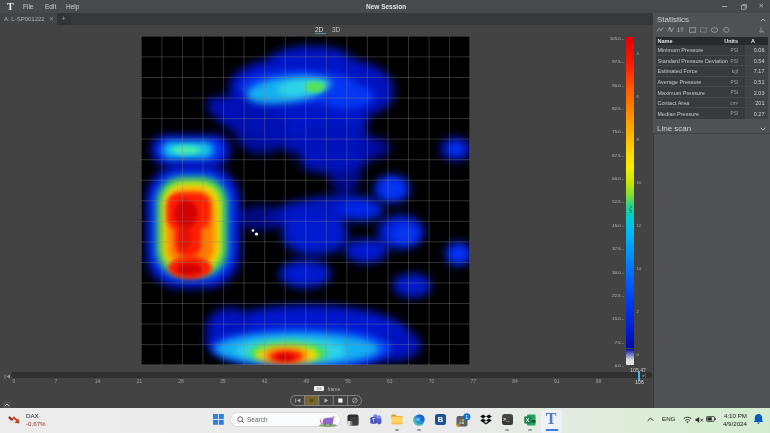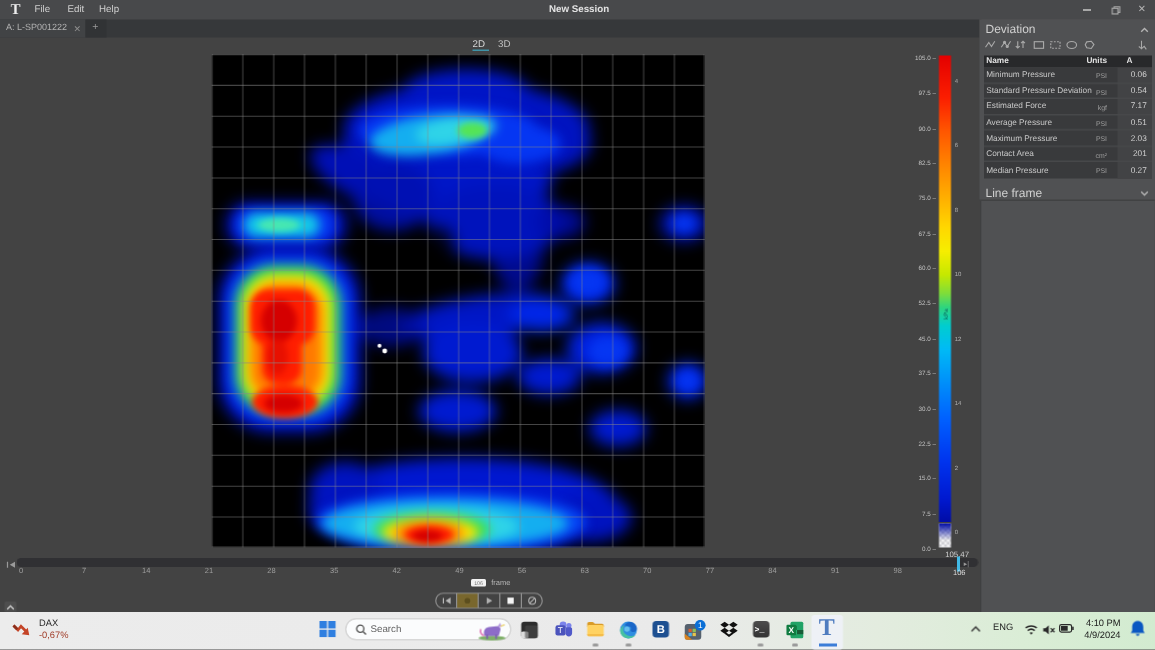--- a/index.html
+++ b/index.html
@@ -211,21 +211,21 @@
   <path d="M63,7.2 L66.6,3.8" stroke="#b8b8b8" stroke-width="0.7"></path>
 </svg>
 
 <div class="abs" style="left:3px;top:400.5px;width:8px;height:7.5px;background:#4e4e4e;border-radius:1px;"></div>
 <svg class="abs" style="left:4.2px;top:402.5px;" width="6" height="4" viewBox="0 0 6 4">
     <path d="M0.8,3.2 L3,1 L5.2,3.2" stroke="#cfcfcf" stroke-width="0.9" fill="none"></path>
   </svg>
 
 <div class="abs" style="left:653px;top:12.5px;width:117px;height:395.5px;background:#505153;border-left:1px solid #3a3b3c;"></div>
 <div class="abs" style="left:653px;top:12.5px;width:117px;height:121px;background:#505153;border-bottom:1px solid #414243;"></div>
-<div class="abs" style="left:657px;top:14.5px;color:#d0d0d0;font-size:8px;">Deviation</div>
+<div class="abs" style="left:657px;top:14.5px;color:#d0d0d0;font-size:8px;">Statistics</div>
 <svg class="abs" style="left:760px;top:17.5px;" width="6" height="4" viewBox="0 0 6 4">
     <path d="M0.8,3.2 L3,1 L5.2,3.2" stroke="#b5b5b5" stroke-width="0.9" fill="none"></path>
   </svg>
 
 <svg class="abs" style="left:656px;top:26px;" width="112" height="8" viewBox="0 0 112 8">
   <g stroke="#a9a9a9" fill="none" stroke-width="0.75">
     <path d="M1,5.5 L3.2,2.3 L5,5 L7.2,1.5"></path>
     <path d="M11.5,5.5 L13.7,2.3 L15.5,5 L17.7,1.5"></path>
     <circle cx="13.7" cy="2.3" r="0.7" fill="#a9a9a9"></circle>
     <circle cx="15.5" cy="5" r="0.7" fill="#a9a9a9"></circle>
@@ -276,21 +276,21 @@
       <span class="abs" style="left:2px;top:2.4px;">Contact Area</span>
       <span class="abs" style="right:30px;top:3px;font-size:4.6px;color:#9f9f9f;">cm²</span>
       <span class="abs" style="right:3.5px;top:2.4px;color:#d2d2d2;">201</span>
     </div>
   <div style="height:10.55px;position:relative;">
       <span class="abs" style="left:2px;top:2.4px;">Median Pressure</span>
       <span class="abs" style="right:30px;top:3px;font-size:4.6px;color:#9f9f9f;">PSI</span>
       <span class="abs" style="right:3.5px;top:2.4px;color:#d2d2d2;">0.27</span>
     </div>
 </div>
-<div class="abs" style="left:657px;top:123.5px;color:#d0d0d0;font-size:8px;">Line frame</div>
+<div class="abs" style="left:657px;top:123.5px;color:#d0d0d0;font-size:8px;">Line scan</div>
 <svg class="abs" style="left:760px;top:127px;" width="6" height="4" viewBox="0 0 6 4">
     <path d="M0.8,0.8 L3,3 L5.2,0.8" stroke="#b5b5b5" stroke-width="0.9" fill="none"></path>
   </svg>
 
 <div class="abs" style="left:0;top:408px;width:770px;height:25px;background:linear-gradient(90deg,#ececec 0%,#eaeaea 58%,#e3ecdf 76%,#d9edd5 90%,#d2ebd0 100%);"></div>
 
 <svg class="abs" style="left:8px;top:413.5px;" width="13" height="12" viewBox="0 0 13 12">
   <path d="M1,3 L4,6 L6,3.5 L10,7.5" stroke="#c44427" stroke-width="1.8" fill="none"></path>
   <path d="M10.5,4.5 L11.5,9.5 L6.5,8.8 Z" fill="#c44427"></path>
   <path d="M1,3 L3.5,5.5" stroke="#8c2f1b" stroke-width="1.8" fill="none"></path>

